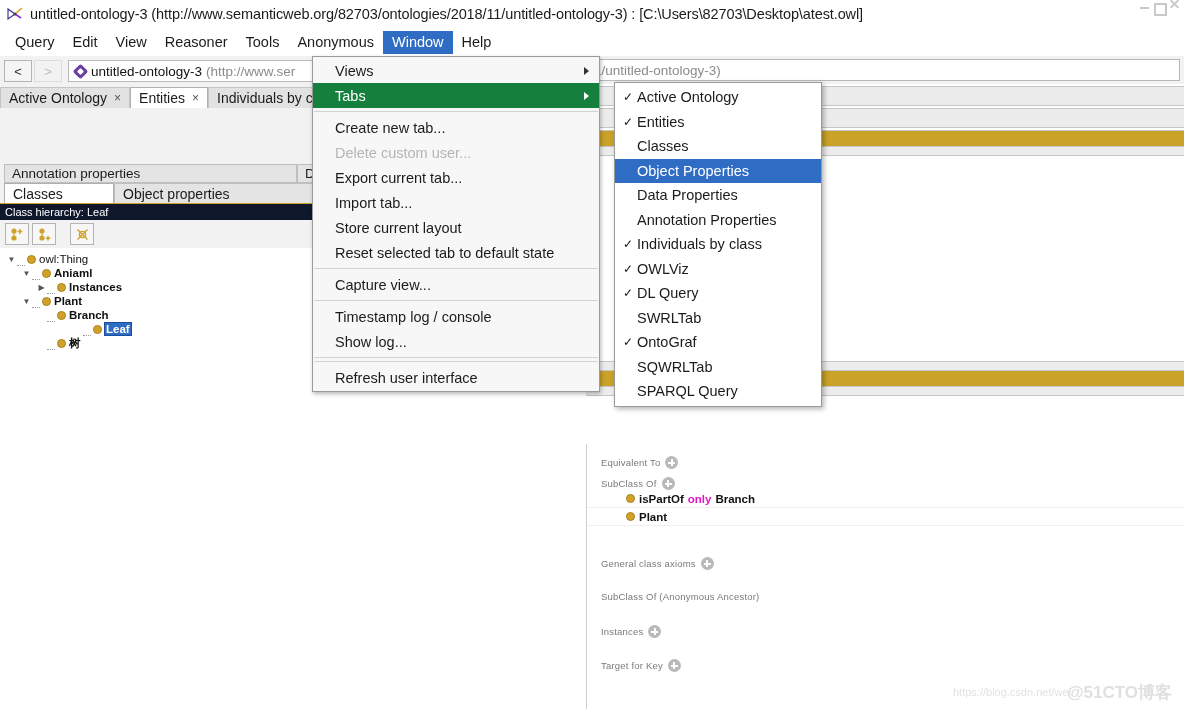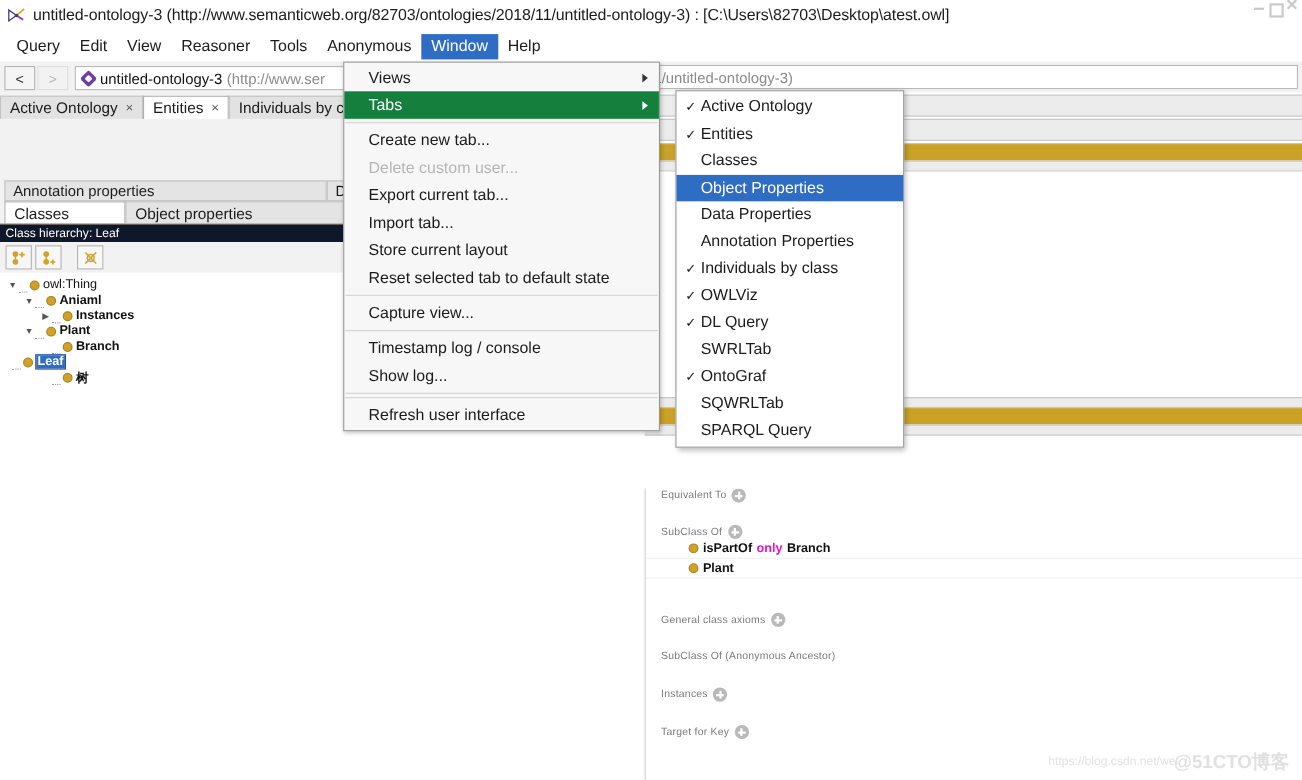--- a/index.html
+++ b/index.html
@@ -640,21 +640,21 @@
             <span class="tdash"></span>
             <span class="bullet"></span>
             <span class="tlabel b">Plant</span>
           </div>
           <div class="trow" style="padding-left: 36px;">
             <span class="twist"></span>
             <span class="tdash"></span>
             <span class="bullet"></span>
             <span class="tlabel b">Branch</span>
           </div>
-          <div class="trow sel" style="">
+          <div class="trow sel" style="padding-left: 36px; margin-left: 36px;">
             <span class="twist"></span>
             <span class="tdash"></span>
             <span class="bullet"></span>
             <span class="tlabel b">Leaf</span>
           </div>
           <div class="trow" style="padding-left: 36px;">
             <span class="twist"></span>
             <span class="tdash"></span>
             <span class="bullet"></span>
             <span class="tlabel b">树</span>
@@ -673,21 +673,21 @@
     <div class="rstrip" style="top:52px;  height:20px;"></div>
     <div class="rstrip" style="top:74px;  height:20px;"></div>
     <div class="goldbar" style="top:75px;"></div>
     <div class="rstrip" style="top:90px;  height:10px;"></div>
     <div class="rwhite" style="top:100px; height:212px;"></div>
     <div class="rstrip" style="top:305px; height:10px;"></div>
     <div class="goldbar" style="top:315px;"></div>
     <div class="rstrip" style="top:330px; height:10px;"></div>
 
     <div class="dpanel" id="detail-panel">
-        <div class="sect" style="top: 0px;">
+        <div class="sect" style="top: 12px;">
           <div class="sect-head">
             <span>Equivalent To</span>
             <span class="plus"></span>
           </div>
         </div>
         <div class="sect" style="top: 33px;">
           <div class="sect-head">
             <span>SubClass Of</span>
             <span class="plus"></span>
           </div>

